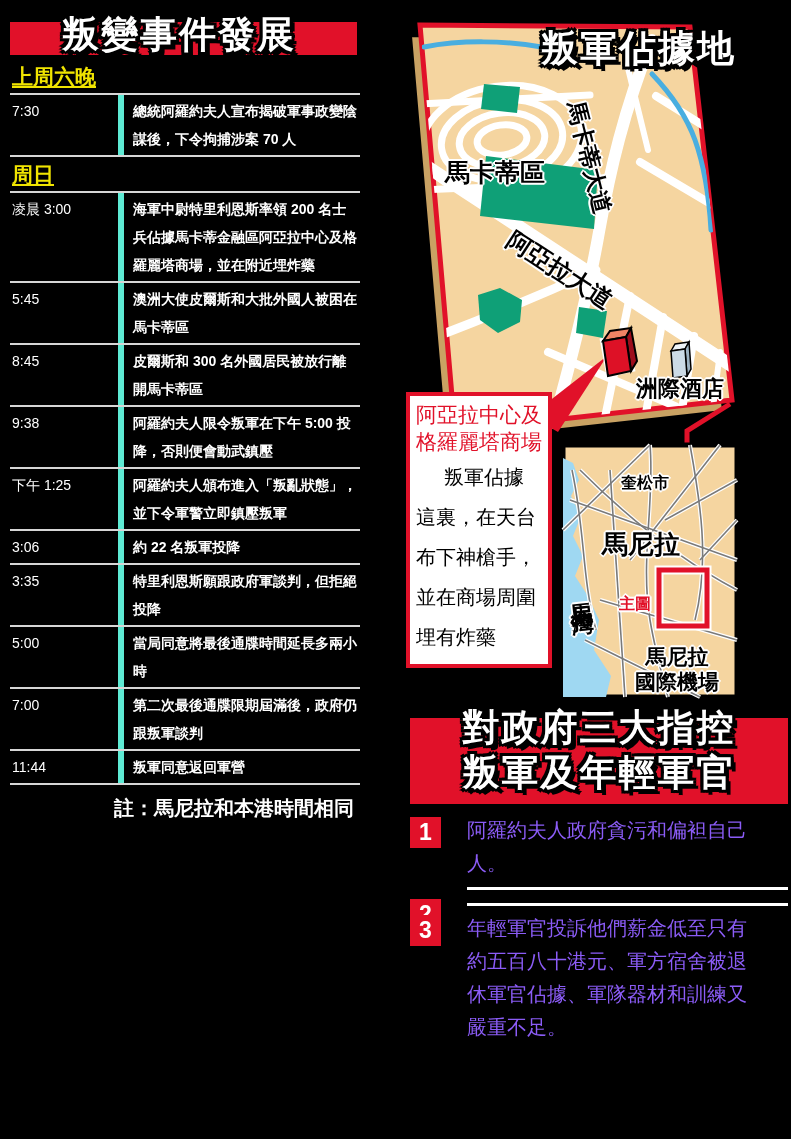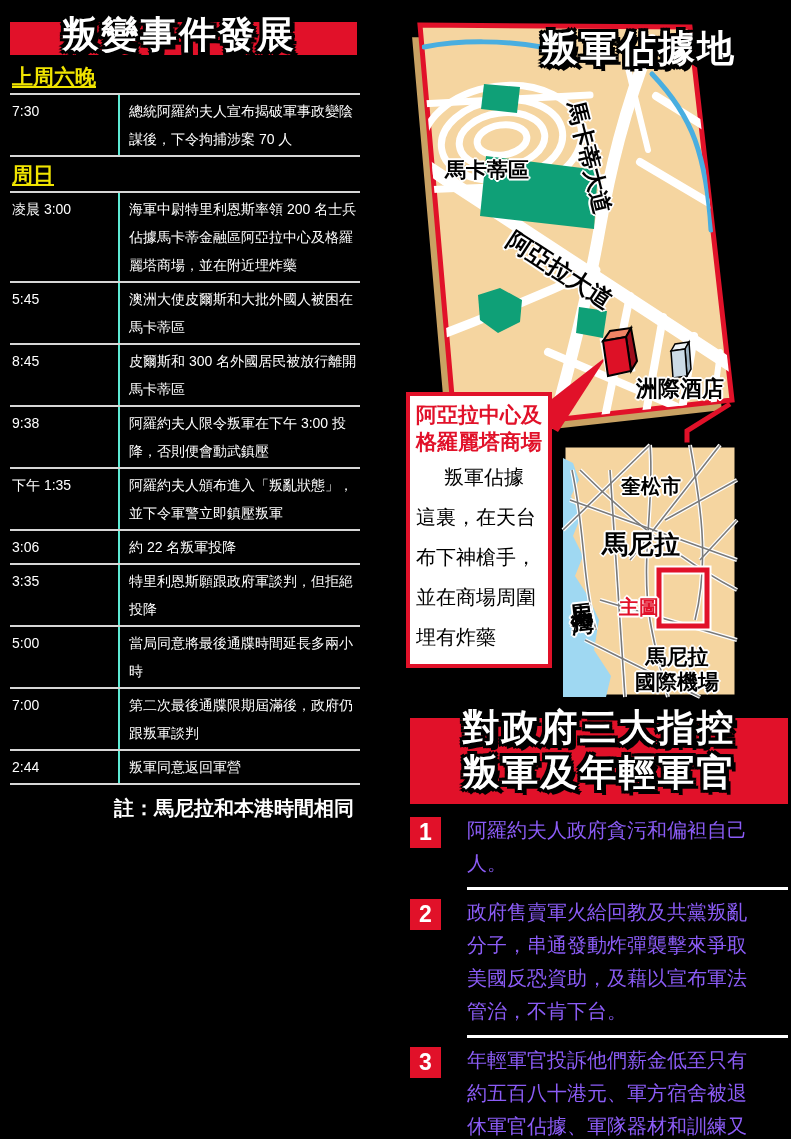--- a/index.html
+++ b/index.html
@@ -21,43 +21,43 @@
   }
 
   
   .timeline{position:absolute;left:10px;top:12px;width:350px;}
   .headline-wrap{position:relative;height:47px;}
   .title-bar{position:absolute;left:0;top:10px;width:347px;height:33px;background:var(--red);}
   .timeline-title{position:absolute;left:52px;top:-2px;font-size:37px;}
   .t-section{color:var(--yellow);font-weight:bold;font-size:21px;padding:4px 0 2px 2px;border-bottom:2px solid var(--line);text-decoration:underline;}
   .t-row{display:flex;border-bottom:2px solid var(--line);color:#ffffff;font-size:14px;line-height:28px;}
   .t-time{width:108px;flex:none;padding:2px 0 2px 2px;}
-  .t-text{flex:1;border-left:2px solid #5eead4;padding:2px 0 2px 9px;}
+  .t-text{flex:1;border-left:6px solid #5eead4;padding:2px 0 2px 9px;font-weight:bold;}
   .t-note{color:#fff;font-weight:bold;font-size:20px;text-align:right;padding:10px 6px 0 0;}
 
   
   .maps{position:absolute;left:400px;top:0;width:391px;height:712px;}
   .maps svg{position:absolute;left:0;top:0;}
   .map-title{position:absolute;left:141px;top:24px;font-size:37px;}
   .maplabel{
     position:absolute;color:#000;font-weight:bold;white-space:nowrap;
     text-shadow:-2px 0 0 #fff,2px 0 0 #fff,0 -2px 0 #fff,0 2px 0 #fff,
       -1px -1px 0 #fff,1px 1px 0 #fff,1px -1px 0 #fff,-1px 1px 0 #fff;
   }
-  .lbl-district{left:45px;top:156px;font-size:21px;}
+  .lbl-district{left:45px;top:156px;font-size:25px;}
   .lbl-makati-ave{left:190px;top:98px;font-size:23px;transform:rotate(76deg);transform-origin:0 0;}
   .lbl-ayala-ave{left:118px;top:224px;font-size:24px;transform:rotate(33deg);transform-origin:0 0;}
   .lbl-hotel{left:236px;top:374px;font-size:22px;}
-  .lbl-quezon{left:221px;top:473px;font-size:20px;}
+  .lbl-quezon{left:221px;top:473px;font-size:16px;}
   .lbl-manila{left:202px;top:527px;font-size:26px;}
   .lbl-bay{left:164px;top:586px;font-size:22px;writing-mode:vertical-rl;transform:rotate(-6deg);letter-spacing:3px;}
-  .lbl-mainmap{left:219px;top:594px;font-size:20px;color:var(--red);}
+  .lbl-mainmap{left:219px;top:594px;font-size:16px;color:var(--red);}
   .lbl-airport{left:214px;top:644px;font-size:21px;width:126px;text-align:center;white-space:normal;line-height:25px;}
   .callout{position:absolute;left:6px;top:392px;width:146px;background:#fff;border:4px solid var(--red);padding:5px 6px 7px 6px;}
-  .callout-title{color:var(--red);font-weight:bold;font-size:21px;line-height:27px;}
+  .callout-title{color:var(--red);font-weight:normal;font-size:21px;line-height:27px;}
   .callout-body{color:#000;font-size:20px;line-height:40px;text-indent:1.4em;margin-top:2px;}
 
   
   .accusations{position:absolute;left:410px;top:700px;width:378px;}
   .acc-banner{position:relative;margin-top:18px;height:86px;background:var(--red);}
   .acc-title{position:absolute;left:0;right:0;top:-13px;text-align:center;font-size:37px;line-height:45px;}
   .acc-items{margin-top:9px;}
   .acc-item{position:relative;padding:1px 0 7px 57px;}
   .acc-num{position:absolute;left:0;top:4px;width:31px;height:31px;background:var(--red);color:#fff;
     font-size:23px;font-weight:900;text-align:center;line-height:31px;box-shadow:3px 3px 0 rgba(0,0,0,.55);}
@@ -88,44 +88,44 @@
         <div class="t-row">
     <div class="t-time">5:45</div>
     <div class="t-text">澳洲大使皮爾斯和大批外國人被困在馬卡蒂區</div>
   </div>
         <div class="t-row">
     <div class="t-time">8:45</div>
     <div class="t-text">皮爾斯和 300 名外國居民被放行離開馬卡蒂區</div>
   </div>
         <div class="t-row">
     <div class="t-time">9:38</div>
-    <div class="t-text">阿羅約夫人限令叛軍在下午 3:00 投降，否則便會動武鎮壓</div>
-  </div>
-        <div class="t-row">
-    <div class="t-time">下午 1:35</div>
+    <div class="t-text">阿羅約夫人限令叛軍在下午 5:00 投降，否則便會動武鎮壓</div>
+  </div>
+        <div class="t-row">
+    <div class="t-time">下午 1:25</div>
     <div class="t-text">阿羅約夫人頒布進入「叛亂狀態」，並下令軍警立即鎮壓叛軍</div>
   </div>
         <div class="t-row">
     <div class="t-time">3:06</div>
     <div class="t-text">約 22 名叛軍投降</div>
   </div>
         <div class="t-row">
     <div class="t-time">3:35</div>
     <div class="t-text">特里利恩斯願跟政府軍談判，但拒絕投降</div>
   </div>
         <div class="t-row">
     <div class="t-time">5:00</div>
     <div class="t-text">當局同意將最後通牒時間延長多兩小時</div>
   </div>
         <div class="t-row">
     <div class="t-time">7:00</div>
     <div class="t-text">第二次最後通牒限期屆滿後，政府仍跟叛軍談判</div>
   </div>
         <div class="t-row">
-    <div class="t-time">2:44</div>
+    <div class="t-time">11:44</div>
     <div class="t-text">叛軍同意返回軍營</div>
   </div>
       </div>
     <div class="t-note">註：馬尼拉和本港時間相同</div>
   </section>
 
   <section class="maps">
     <svg width="391" height="712" viewBox="0 0 391 712">
       <defs>
         <clipPath id="mapclip">
@@ -259,21 +259,20 @@
       </div>
     </div>
     <div class="acc-items" id="acc-items">
         <div class="acc-item">
     <div class="acc-num">1</div>
     <div class="acc-text">阿羅約夫人政府貪污和偏袒自己人。</div>
   </div>
         <div class="acc-sep"></div>
         <div class="acc-item">
     <div class="acc-num">2</div>
-    <div class="acc-text">政府售賣軍火給回教及共黨叛亂分子，串通發動炸彈襲擊來爭取美國反恐資助，及藉以宣布軍法管治，不肯下台。</div>
   </div>
         <div class="acc-sep"></div>
         <div class="acc-item">
     <div class="acc-num">3</div>
     <div class="acc-text">年輕軍官投訴他們薪金低至只有約五百八十港元、軍方宿舍被退休軍官佔據、軍隊器材和訓練又嚴重不足。</div>
   </div>
       </div>
   </section>
 
 </div>

